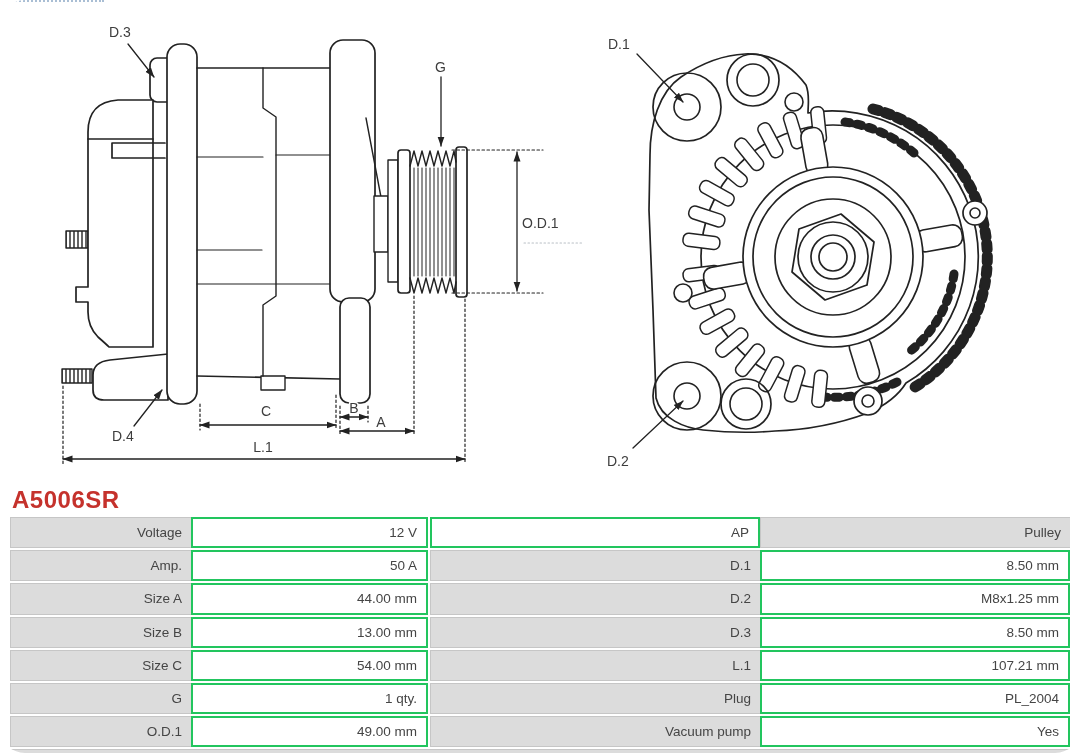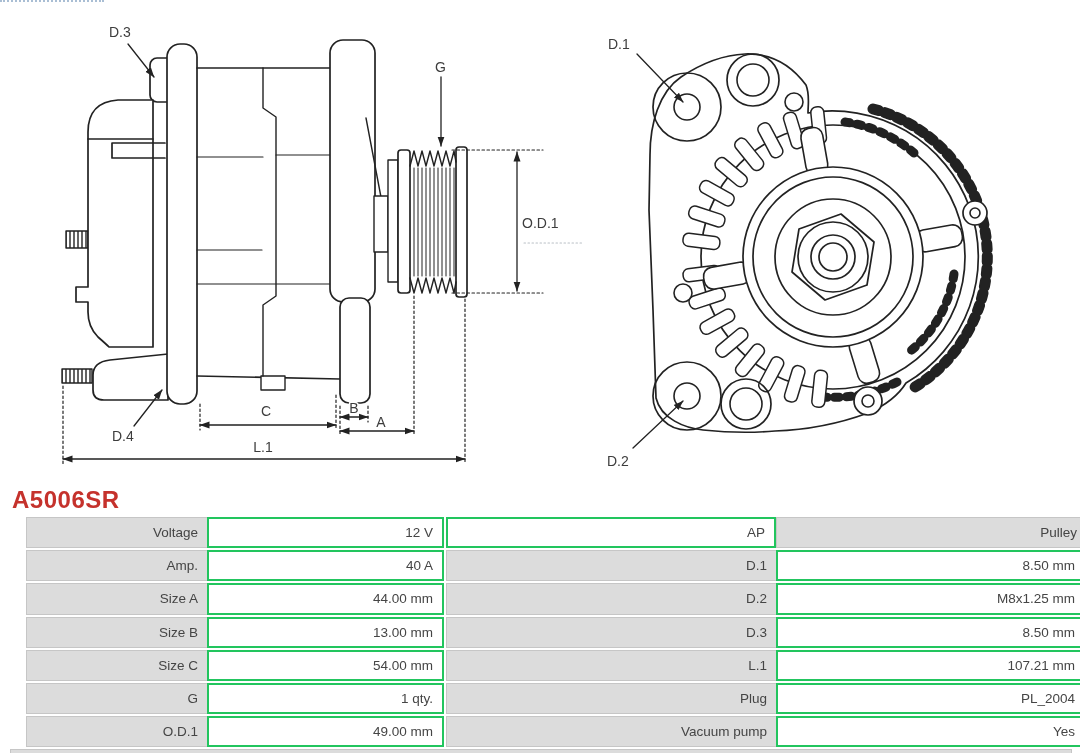--- a/index.html
+++ b/index.html
@@ -1,23 +1,23 @@
 <!DOCTYPE html>
 <html><head>
 <meta charset="utf-8">
 <style>
   html,body{margin:0;padding:0;background:#fff;}
   #stage{position:relative;width:1080px;height:753px;background:#fff;overflow:hidden;
-         font-family:"Liberation Sans",sans-serif;}
+         font-family:"Liberation Sans",sans-serif;border-radius:25px;}
   #top-fragment{position:absolute;left:0;top:0;width:104px;height:3px;
                 border-top:2px dotted #a9bed4;}
   #drawing{position:absolute;left:0;top:0;width:1080px;height:480px;}
   #part-number{position:absolute;left:12px;top:486px;font-size:24px;font-weight:600;
                letter-spacing:.5px;color:#c5322c;}
-  .spec{position:absolute;top:517px;display:grid;row-gap:2px;column-gap:0;margin-left:16px;}
+  .spec{position:absolute;top:517px;display:grid;row-gap:2px;column-gap:0;}
   #spec-left{left:10px;grid-template-columns:181px 237px;}
   #spec-right{left:430px;grid-template-columns:330px 310px;}
   .cell{height:31.2px;box-sizing:border-box;display:flex;align-items:center;
         justify-content:flex-end;padding-right:9px;font-size:13.5px;color:#454545;}
   .cell.lbl{background:#dcdcdc;border:1px solid #c6c6c6;border-right:none;}
   .cell.val{background:#ffffff;border:2px solid #22c55e;}
   #table-bottom-sliver{position:absolute;left:10px;top:749px;width:1060px;height:4px;
                        background:#dcdcdc;border:1px solid #c6c6c6;border-bottom:none;}
   svg text{font-family:"Liberation Sans",sans-serif;font-size:14px;fill:#3d3d3d;}
 </style>
@@ -191,21 +191,21 @@
     <text x="608" y="49">D.1</text>
     <text x="607" y="466">D.2</text>
   </svg>
 
   <div id="part-number">A5006SR</div>
 
   <div id="spec-left" class="spec">
     <div class="cell lbl">Voltage</div>
     <div class="cell val">12 V</div>
     <div class="cell lbl">Amp.</div>
-    <div class="cell val">40 A</div>
+    <div class="cell val">50 A</div>
     <div class="cell lbl">Size A</div>
     <div class="cell val">44.00 mm</div>
     <div class="cell lbl">Size B</div>
     <div class="cell val">13.00 mm</div>
     <div class="cell lbl">Size C</div>
     <div class="cell val">54.00 mm</div>
     <div class="cell lbl">G</div>
     <div class="cell val">1 qty.</div>
     <div class="cell lbl">O.D.1</div>
     <div class="cell val">49.00 mm</div>

